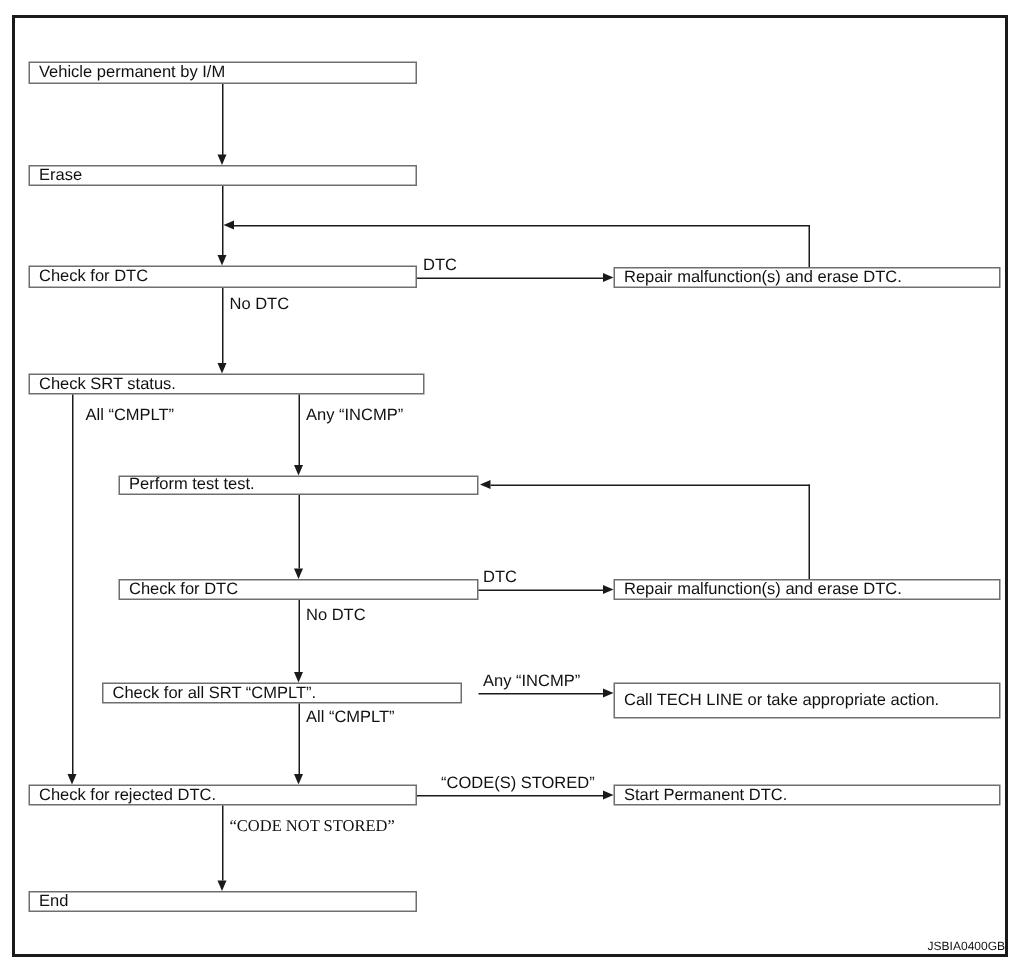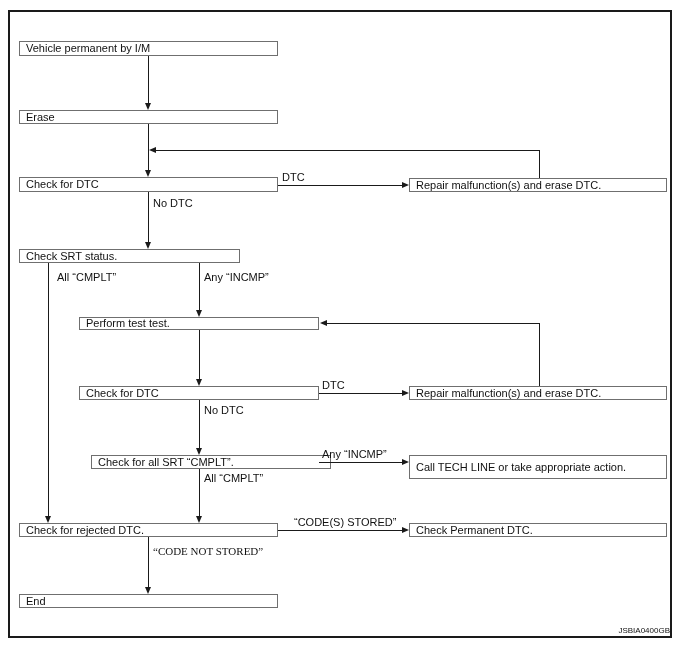--- a/index.html
+++ b/index.html
@@ -72,28 +72,28 @@
 </style>
 </head>
 <body>
 
 <div class="frame"></div>
 
 <div class="node" style="left:19px; top:41px;  width:259px; height:15px;">Vehicle permanent by I/M</div>
 <div class="node" style="left:19px; top:110px; width:259px; height:14px;">Erase</div>
 <div class="node" style="left:19px; top:177px; width:259px; height:15px;">Check for DTC</div>
 <div class="node" style="left:409px;top:178px; width:258px; height:14px;">Repair malfunction(s) and erase DTC.</div>
-<div class="node" style="left:19px; top:249px; width:221px; height:14px;">Check SRT status.</div>
+<div class="node" style="left:19px; top:249px; width:264px; height:14px;">Check SRT status.</div>
 <div class="node" style="left:79px; top:317px; width:240px; height:13px;">Perform test test.</div>
 <div class="node" style="left:79px; top:386px; width:240px; height:14px;">Check for DTC</div>
 <div class="node" style="left:409px;top:386px; width:258px; height:14px;">Repair malfunction(s) and erase DTC.</div>
-<div class="node" style="left:91px; top:455px; width:240px; height:14px;">Check for all SRT “CMPLT”.</div>
+<div class="node" style="left:68px; top:455px; width:240px; height:14px;">Check for all SRT “CMPLT”.</div>
 <div class="node" style="left:409px;top:455px; width:258px; height:24px;">Call TECH LINE or take appropriate action.</div>
 <div class="node" style="left:19px; top:523px; width:259px; height:14px;">Check for rejected DTC.</div>
-<div class="node" style="left:409px;top:523px; width:258px; height:14px;">Check Permanent DTC.</div>
+<div class="node" style="left:409px;top:523px; width:258px; height:14px;">Start Permanent DTC.</div>
 <div class="node" style="left:19px; top:594px; width:259px; height:14px;">End</div>
 
 <div class="vline" style="left:148px; top:56px;  height:48px;"></div>
 <div class="arr-down" style="left:145px; top:103px;"></div>
 
 <div class="vline" style="left:148px; top:124px; height:46px;"></div>
 <div class="arr-down" style="left:145px; top:170px;"></div>
 
 <div class="vline" style="left:539px; top:150px; height:28px;"></div>
 <div class="hline" style="left:156px; top:150px; width:384px;"></div>

